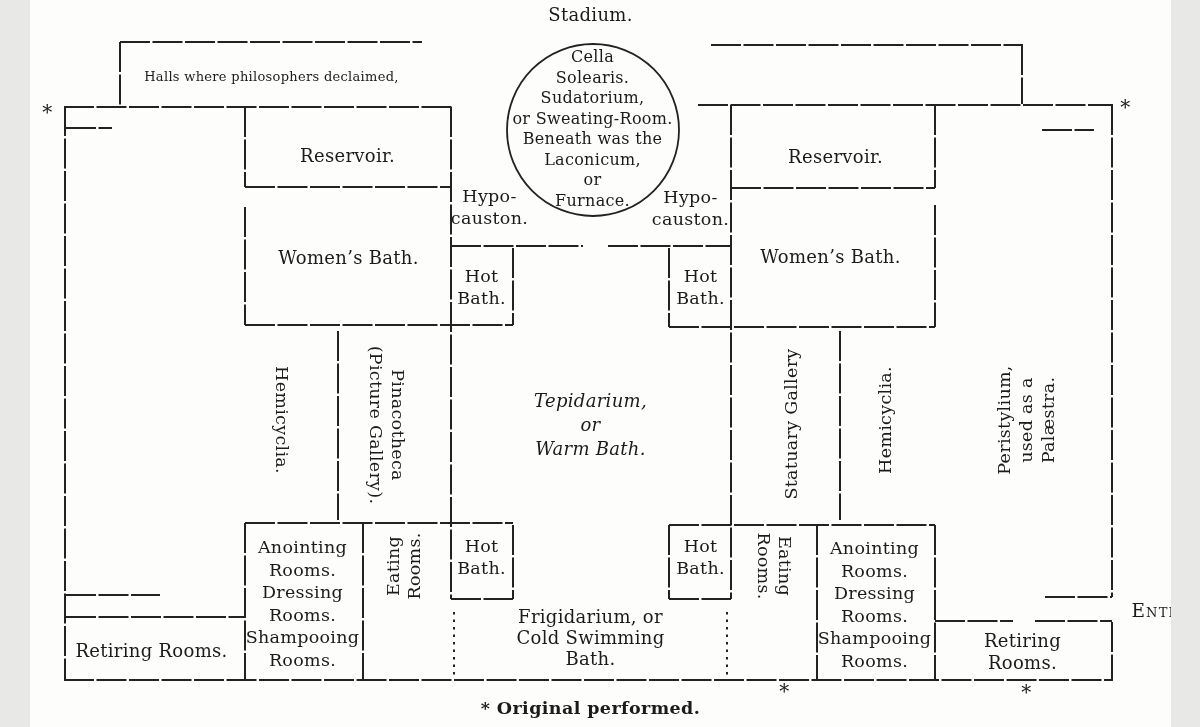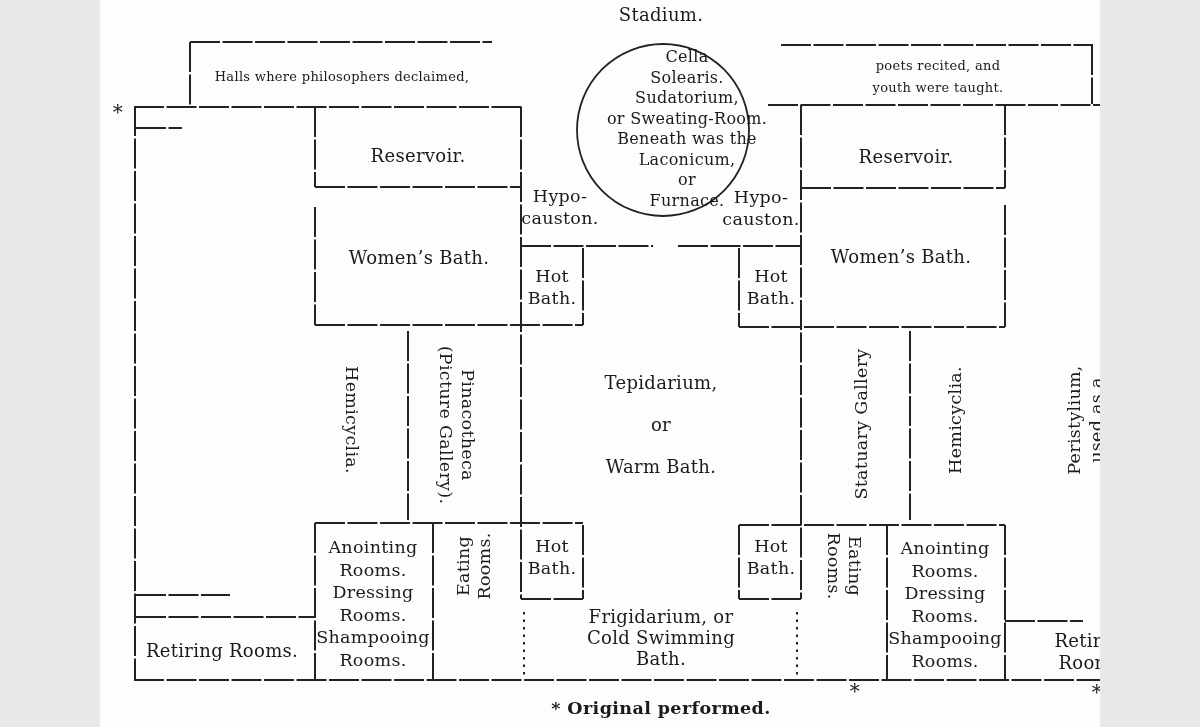--- a/index.html
+++ b/index.html
@@ -1,19 +1,19 @@
 <!DOCTYPE html>
 <html><head>
 <meta charset="utf-8">
 <title>Plan of the Baths</title>
 <style>
   html,body{margin:0;padding:0;background:#e8e8e6;}
   #canvas{
     position:relative;
-    width:1000px;height:727px;
+    width:1141px;height:727px;
     margin:0 auto;
     background:#fdfdfb;
     font-family:"DejaVu Serif","Liberation Serif",serif;
     color:#1b1b19;
     overflow:hidden;
   }
   #plan-lines{position:absolute;left:0;top:0;pointer-events:none;}
   #plan-lines line{stroke:#232220;stroke-width:2;stroke-linecap:butt;stroke-dasharray:30 2.5;}
   #plan-lines line.dotted{stroke-width:2;stroke-dasharray:2.5 5;}
   #plan-lines circle{fill:#fdfdfb;stroke:#232220;stroke-width:1.8;}
@@ -26,21 +26,21 @@
     line-height:22px;
     font-size:18px;
   }
   .cw{transform:translate(-50%,-50%) rotate(90deg);}
   .ccw{transform:translate(-50%,-50%) rotate(-90deg);}
   .s16{font-size:16px;line-height:20.5px;}
   .s17{font-size:17.5px;line-height:22px;}
   .s19{font-size:13px;}
   .lh21{line-height:21px;}
   .lh225{line-height:22.5px;}
-  .wide{line-height:42px;}
+  .wide{line-height:24px;font-style:italic;}
   .smallcaps{font-variant:small-caps;letter-spacing:1.2px;font-size:18.5px;}
   .caption{font-size:17.5px;font-weight:600;letter-spacing:0.4px;}
   .ast{font-size:20px;line-height:12px;}
 </style>
 </head>
 <body>
 
 <div id="canvas">
 
   <svg id="plan-lines" width="1200" height="727" viewBox="0 0 1200 727">
@@ -102,25 +102,24 @@
     <line x1="1015" y1="597" x2="1082" y2="597"></line>
 
     <line class="dotted" x1="424" y1="612" x2="424" y2="678"></line>
     <line class="dotted" x1="697" y1="612" x2="697" y2="678"></line>
 
     <circle cx="563" cy="130" r="86"></circle>
   </svg>
 
   <div class="lbl" style="left:561px;top:15px;">Stadium.</div>
   <div class="lbl s19" style="left:242px;top:77px;">Halls where philosophers declaimed,</div>
-  <div class="lbl s19" style="left:838px;top:77px;">poets recited, and youth were taught.</div>
   <div class="lbl ast" style="left:18px;top:112px;">*</div>
   <div class="lbl ast" style="left:1096px;top:107px;">*</div>
 
-  <div class="lbl s16" style="left:563px;top:129px;margin-left:24px;">Cella
+  <div class="lbl s16" style="left:563px;top:129px;">Cella
 Solearis.
 Sudatorium,
 or Sweating-Room.
 Beneath was the
 Laconicum,
 or
 Furnace.</div>
   <div class="lbl s17" style="left:460px;top:207px;">Hypo-
 causton.</div>
   <div class="lbl s17" style="left:661px;top:208px;">Hypo-

